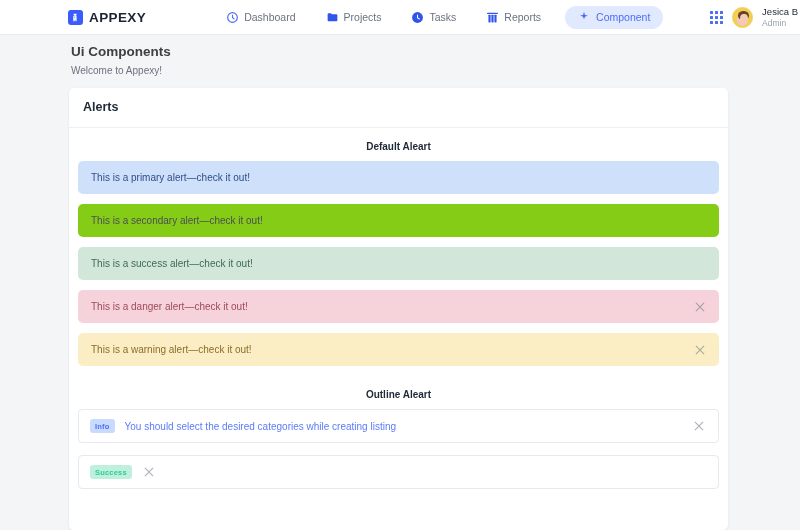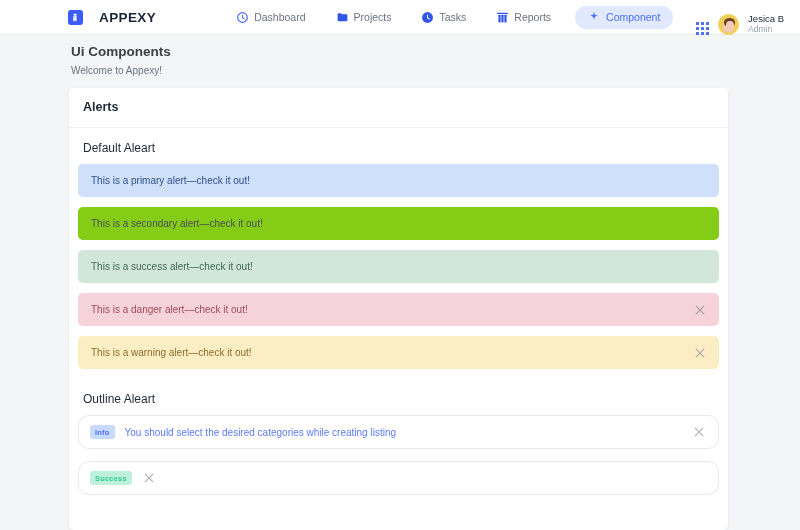--- a/index.html
+++ b/index.html
@@ -12,21 +12,21 @@
 
   
   .navbar {
     position: absolute; top: 0; left: 0;
     width: 800px; height: 35px;
     background: #ffffff;
     border-bottom: 1px solid #e9ecef;
     display: flex; align-items: center;
   }
   .brand {
-    display: flex; align-items: center; gap: 16px;
+    display: flex; align-items: center; gap: 6px;
     margin-left: 68px;
   }
   .brand-mark {
     width: 15px; height: 15px; border-radius: 3px;
     background: #3b5bfd;
     display: flex; align-items: center; justify-content: center;
   }
   .brand-name {
     font-size: 13.5px; font-weight: bold; letter-spacing: .4px;
     color: #1c2434;
@@ -42,22 +42,22 @@
     padding: 4px 6px; border-radius: 12px;
     white-space: nowrap;
   }
   .navitem.active {
     background: #e1e9ff; color: #4c6ef5; font-weight: 500;
     padding: 5px 13px;
   }
   .navicon { width: 13px; height: 13px; display: block; flex: 0 0 13px; }
 
   .navright {
-    position: absolute; right: 16px; top: 0; height: 35px;
-    display: flex; align-items: flex-end; gap: 9px;
+    position: absolute; right: 2px; top: 0; height: 35px;
+    display: flex; align-items: center; gap: 9px;
   }
   .grid-dots { display: grid; grid-template-columns: repeat(3, 3px); gap: 2px; }
   .grid-dots i { width: 3px; height: 3px; background: #4c6ef5; display: block; border-radius: .5px; }
   .avatar {
     width: 21px; height: 21px; border-radius: 50%;
     background: radial-gradient(circle at 50% 62%, #f0c9bc 0 38%, #f2cf53 40% 100%);
     border: 1px solid #f2cf53;
     position: relative; overflow: hidden;
   }
   .avatar::after {
@@ -85,22 +85,23 @@
     width: 659px; min-height: 442px;
     background: #ffffff;
     border-radius: 5px;
     box-shadow: 0 1px 3px rgba(16,24,40,.07);
   }
   .card-head { padding: 12px 14px 13px 14px; border-bottom: 1px solid #eceff3; }
   .card-title { font-size: 12.5px; font-weight: bold; color: #1f2937; }
   .card-desc { font-size: 9.5px; color: #6b7280; margin-top: 8px; }
 
   .section-title {
-    font-size: 12px; font-weight: normal; color: #1f2937;
+    font-size: 10px; font-weight: bold; color: #1f2937;
     padding: 13px 14px 9px 14px;
+    text-align: center;
   }
 
   .alert-wrap { padding: 0 9px; }
   .alert {
     height: 33px; border-radius: 5px;
     display: flex; align-items: center;
     padding: 0 12px 0 13px;
     margin-bottom: 10px;
     font-size: 10px;
   }
@@ -112,21 +113,21 @@
 
   .a-primary   { background: #cfe0fb; color: #2f4f8a; }
   .a-secondary { background: #84cc16; color: #4a4f55; }
   .a-success   { background: #d3e6da; color: #3c6b52; }
   .a-danger    { background: #f6d3da; color: #9d4a5b; }
   .a-warning   { background: #fbeec4; color: #8a6d2a; }
   .a-info      { background: #c4eaf4; color: #31697c; }
 
   
   .alert-outline {
-    height: 34px; border: 1px solid #e6e9ee; border-radius: 11px;
+    height: 34px; border: 1px solid #e6e9ee; border-radius: 4px;
     background: #fff;
     display: flex; align-items: center; gap: 10px;
     padding: 0 12px 0 11px; margin-bottom: 12px;
     font-size: 10px;
   }
   .badge {
     font-size: 7.5px; font-weight: bold;
     padding: 2.5px 5px; border-radius: 3px;
     letter-spacing: .2px;
   }

